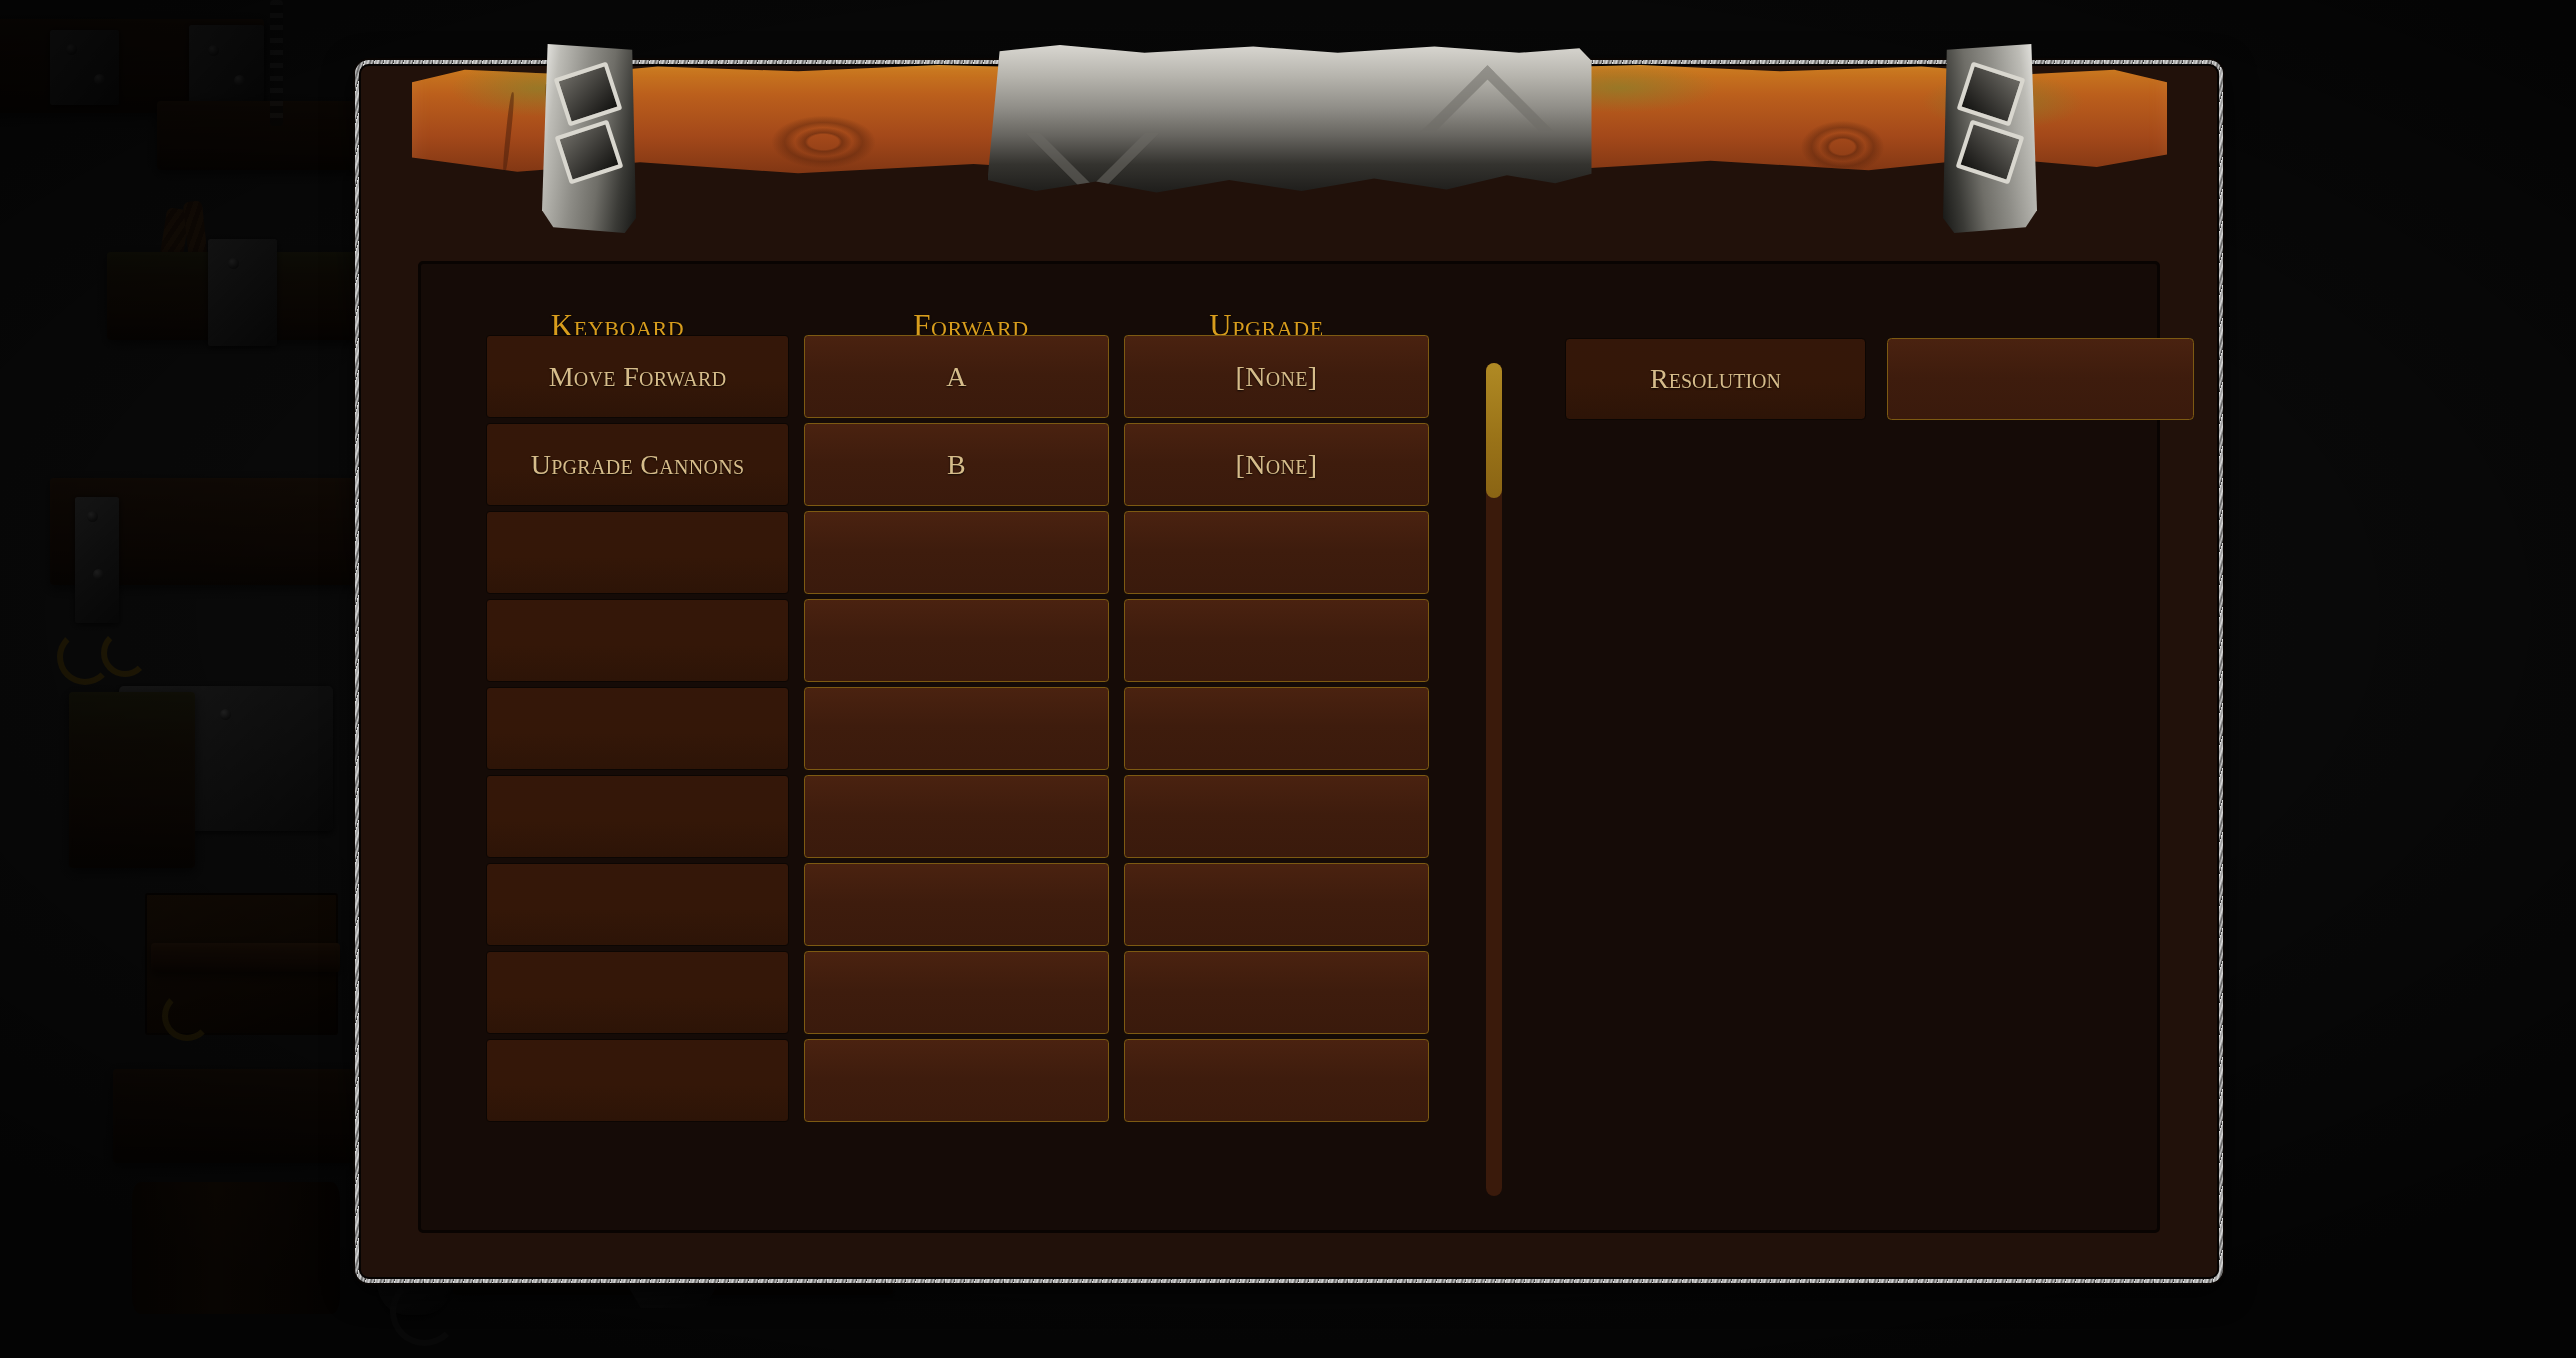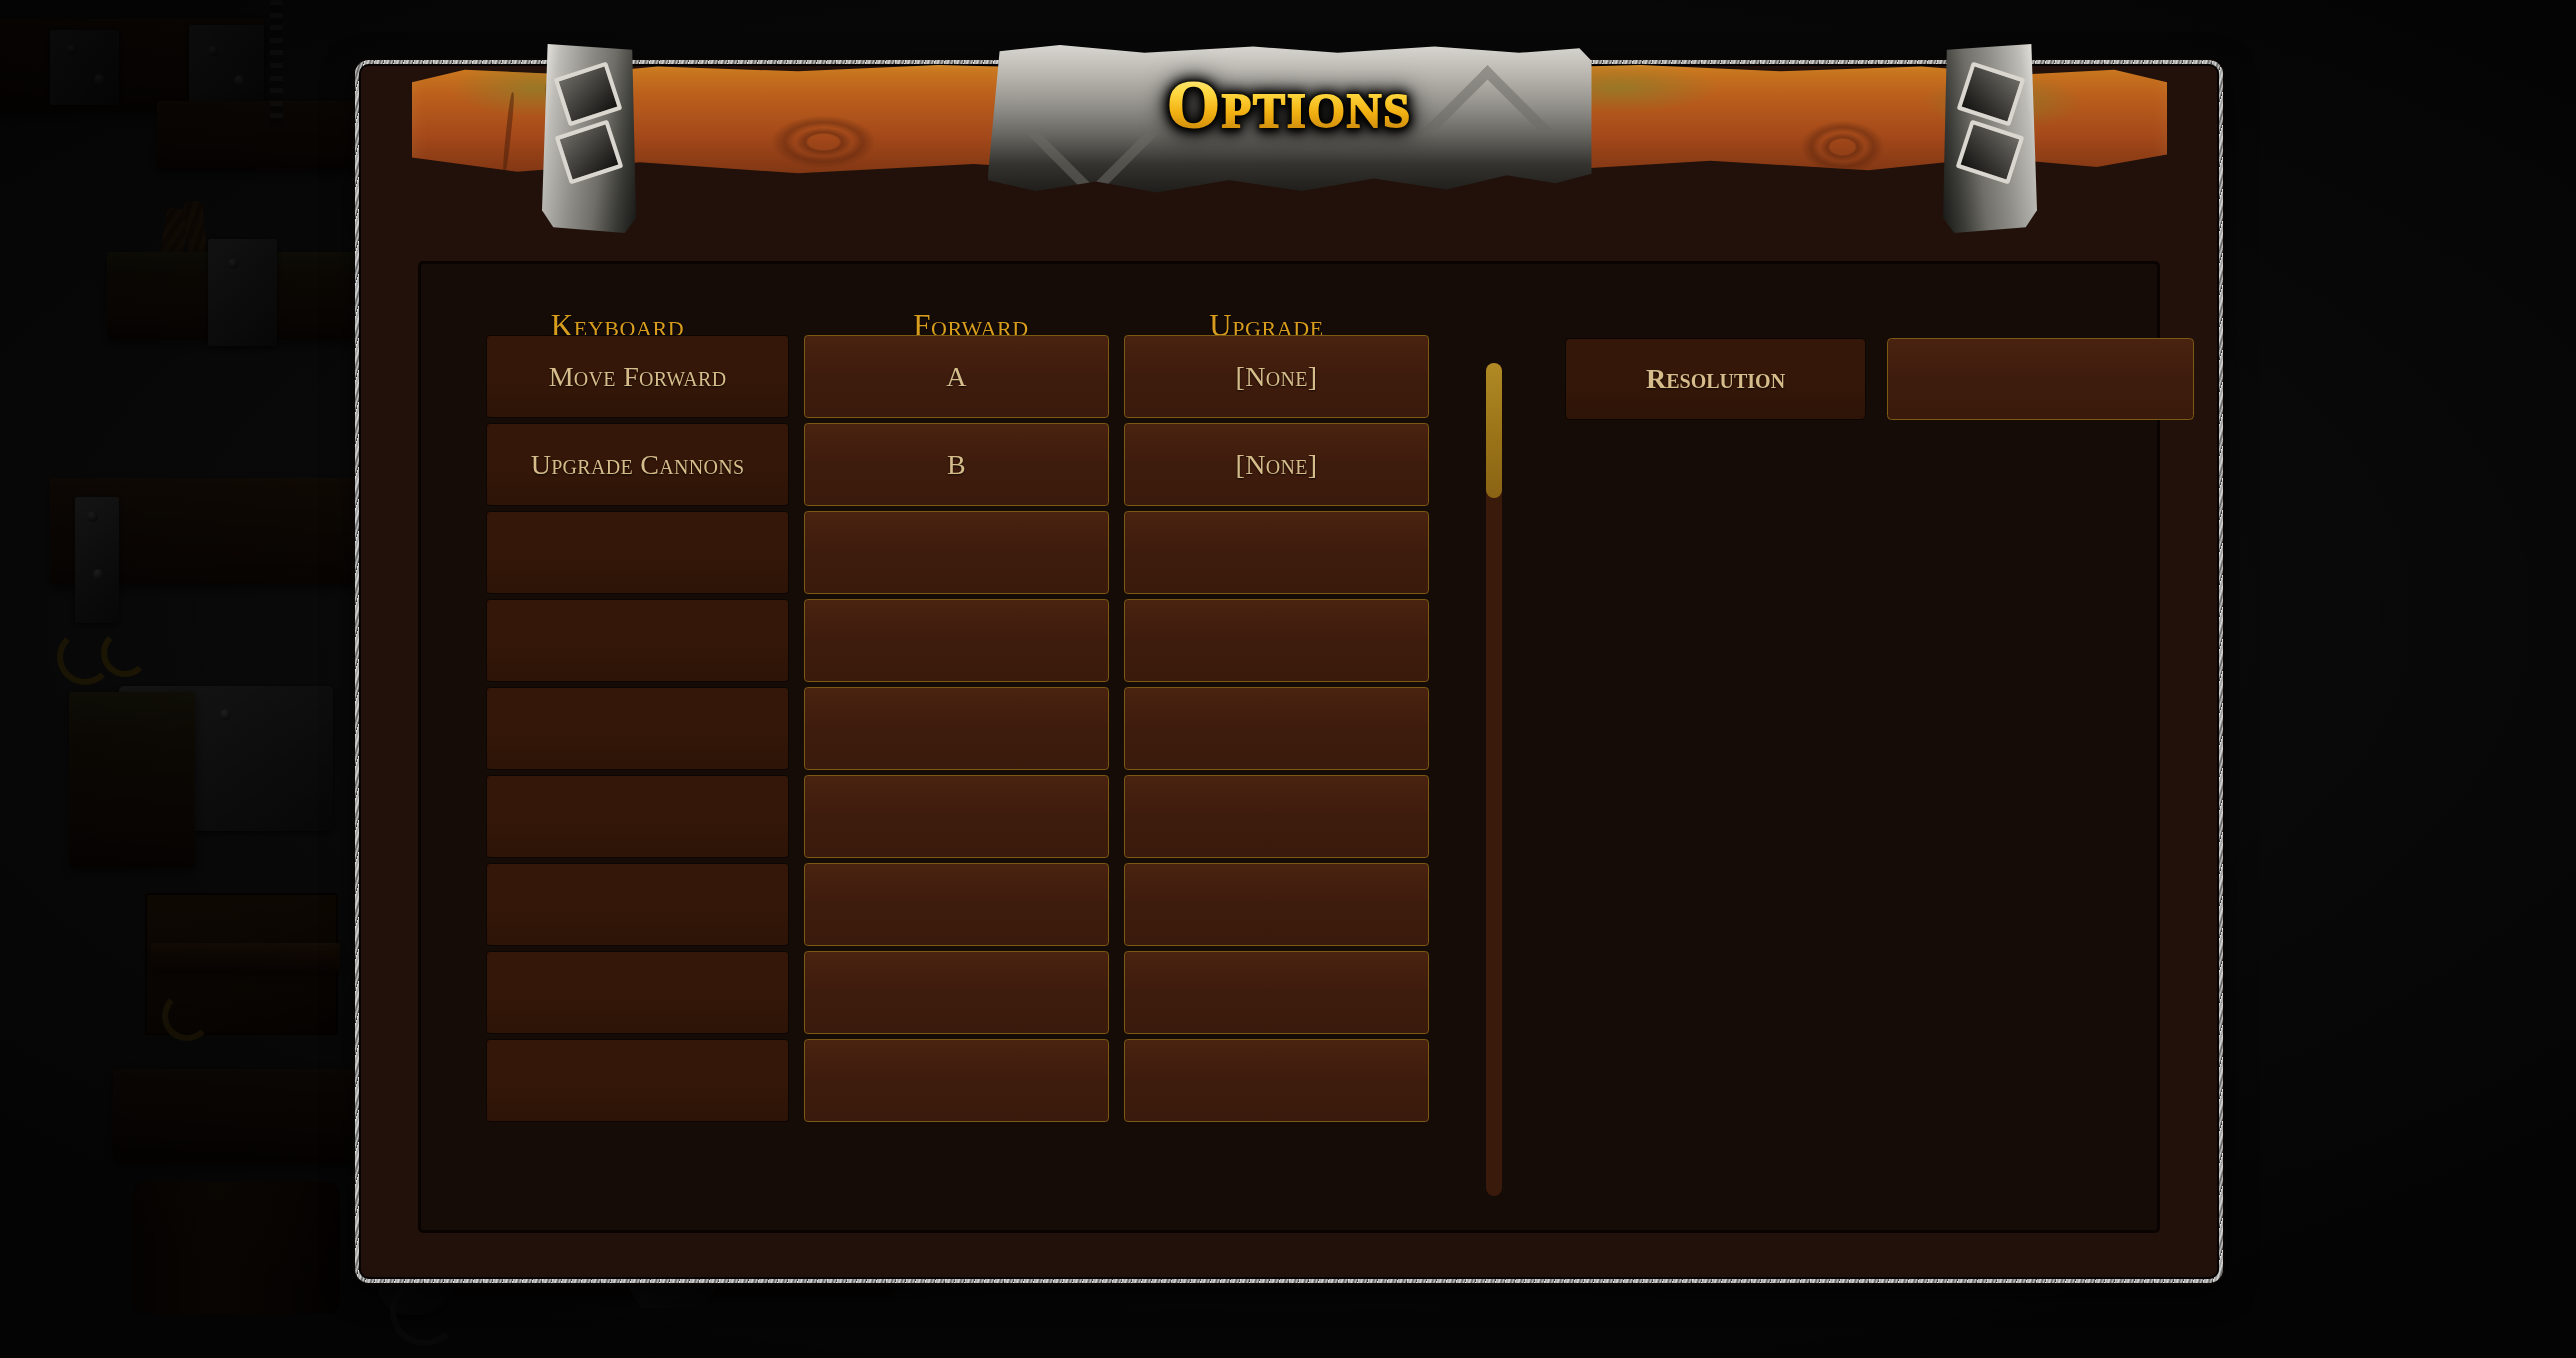--- a/index.html
+++ b/index.html
@@ -355,21 +355,20 @@
   #av-rows {
     position: absolute;
     top: 74px;
     left: 31px;
     width: 629px;
   }
   .av-row {
     display: flex;
     gap: 21px;
     margin-bottom: 6.3px;
-    font-weight: bold;
   }
   .av-label {
     width: 308px;
     height: 82px;
     box-sizing: border-box;
     background: linear-gradient(180deg, #341709 0%, #341708 55%, #2d1407 100%);
     border: 1.9px solid #0c0603;
     border-radius: 4.4px;
     display: flex;
     align-items: center;
@@ -472,21 +471,20 @@
     <div class="strap" style="right:130px; transform: scaleX(-1);">
       <div class="sq" style="left:17.6px; top:25px;"></div>
       <div class="sq" style="left:19px; top:83px;"></div>
     </div>
 
     <div id="plaque">
       <div class="plaque-chevron" style="left:57px; top:40px;"></div>
       <div class="plaque-chevron" style="right:57px; top:40px; transform:rotate(-135deg);"></div>
     </div>
 
-    <div id="title">Options</div>
   </div>
 
   <div id="content-panel">
 
     <div id="bindings">
       <div class="col-headers">
         <div class="col-header c1">Keyboard</div>
         <div class="col-header c2">Forward</div>
         <div class="col-header c3">Upgrade</div>
       </div>

